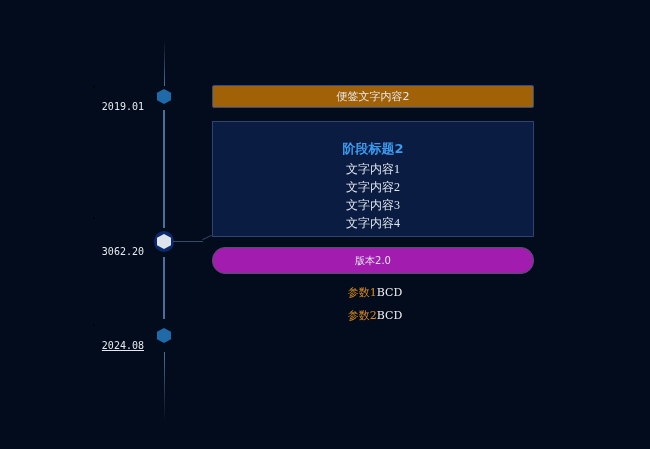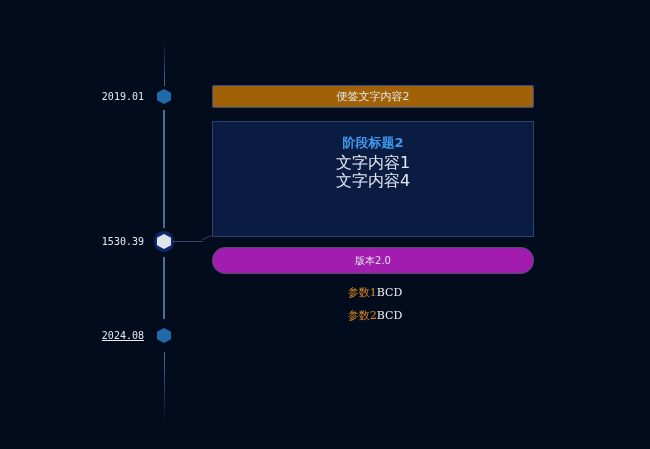--- a/index.html
+++ b/index.html
@@ -1,58 +1,60 @@
 <!DOCTYPE html>
 <html><head>
 <meta charset="utf-8">
 <style>
   html,body{margin:0;padding:0;}
   body{width:650px;height:449px;background:#030c1c;position:relative;overflow:hidden;font-family:"DejaVu Sans Mono","Liberation Mono",monospace;}
   .abs{position:absolute;}
-  .date{color:#e6e9ef;font-size:10px;width:60px;text-align:right;left:84px;}
+  .date{color:#e6e9ef;font-size:10px;width:60px;text-align:right;left:84px;margin-top:10px;}
   .dot{width:2px;height:2px;background:#000;border-radius:1px;left:93px;}
   .line{width:2px;left:163px;background:#4f6d99;}
   .hex{width:14px;height:15px;clip-path:polygon(50% 0,100% 25%,100% 75%,50% 100%,0 75%,0 25%);}
   .note{left:212px;top:85px;width:320px;height:21px;background:#a16207;border:1px solid #2f4f8c;border-radius:2px;color:#e4e8f0;font-size:11px;text-align:center;line-height:21px;font-family:"DejaVu Sans",sans-serif;}
   .card{left:212px;top:121px;width:320px;height:114px;background:#0b1c42;border:1px solid #2e4470;font-family:"DejaVu Sans",sans-serif;text-align:center;}
-  .card .title{color:#3c9bf0;font-size:13px;font-weight:bold;margin-top:10px;height:22px;line-height:22px;}
-  .card .item{color:#e4e8f0;font-size:16px;height:18px;line-height:18px;}
+  .card .title{color:#3c9bf0;font-size:13px;font-weight:bold;margin-top:16px;height:22px;line-height:22px;}
+  .card .item{color:#e4e8f0;font-size:12px;height:18px;line-height:18px;font-family:Liberation Serif, serif;}
   .version{left:212px;top:247px;width:320px;height:25px;border:1px solid #4a5566;border-radius:13px;background:#a21caf;color:#dfe3ea;font-size:10px;text-align:center;line-height:25px;font-family:"DejaVu Sans",sans-serif;}
   .param{left:330px;width:90px;text-align:center;font-size:11px;font-family:"DejaVu Serif",serif;}
   .param .k{color:#d9891f;}
   .param .v{color:#f3f3f3;}
 </style>
 </head>
 <body>
 
 <div class="abs line" style="top:40px;height:46px;background:linear-gradient(#030c1c,#4f6d99);width:1px;left:164px;"></div>
 <div class="abs line" style="top:110px;height:118px;"></div>
 <div class="abs line" style="top:257px;height:62px;"></div>
 <div class="abs line" style="top:352px;height:70px;background:linear-gradient(#4f6d99,#030c1c);width:1px;left:164px;"></div>
 
 <div class="abs dot" style="top:86px;"></div>
 <div class="abs date" style="top:91px;">2019.01</div>
 <div class="abs hex" style="left:157px;top:89px;background:#1f6aa8;"></div>
 
 <div class="abs dot" style="top:217px;"></div>
-<div class="abs date" style="top:236px;">1530.39</div>
+<div class="abs date" style="top:236px;">3062.20</div>
 <div class="abs" style="left:154px;top:231px;width:20px;height:21px;border-radius:50%;background:#0b2a6e;"></div>
 <div class="abs hex" style="left:157px;top:234px;background:#dfe3ea;"></div>
 <div class="abs" style="left:173px;top:241px;width:30px;height:1px;background:#3a4a66;"></div>
 <div class="abs" style="left:202px;top:237px;width:10px;height:1px;background:#3a4a66;transform:rotate(-25deg);"></div>
 
 <div class="abs dot" style="top:324px;"></div>
 <div class="abs date" style="top:330px;text-decoration:underline;">2024.08</div>
 <div class="abs hex" style="left:157px;top:328px;background:#1f6aa8;"></div>
 
 <div class="abs note">便签文字内容2</div>
 
 <div class="abs card">
   <div class="title">阶段标题2</div>
   <div class="item">文字内容1</div>
+  <div class="item">文字内容2</div>
+  <div class="item">文字内容3</div>
   <div class="item">文字内容4</div>
 </div>
 
 <div class="abs version">版本2.0</div>
 
 <div class="abs param" style="top:285px;">
   <span class="k">参数1</span><span class="v">BCD</span>
 </div>
 <div class="abs param" style="top:308px;">
   <span class="k">参数2</span><span class="v">BCD</span>

